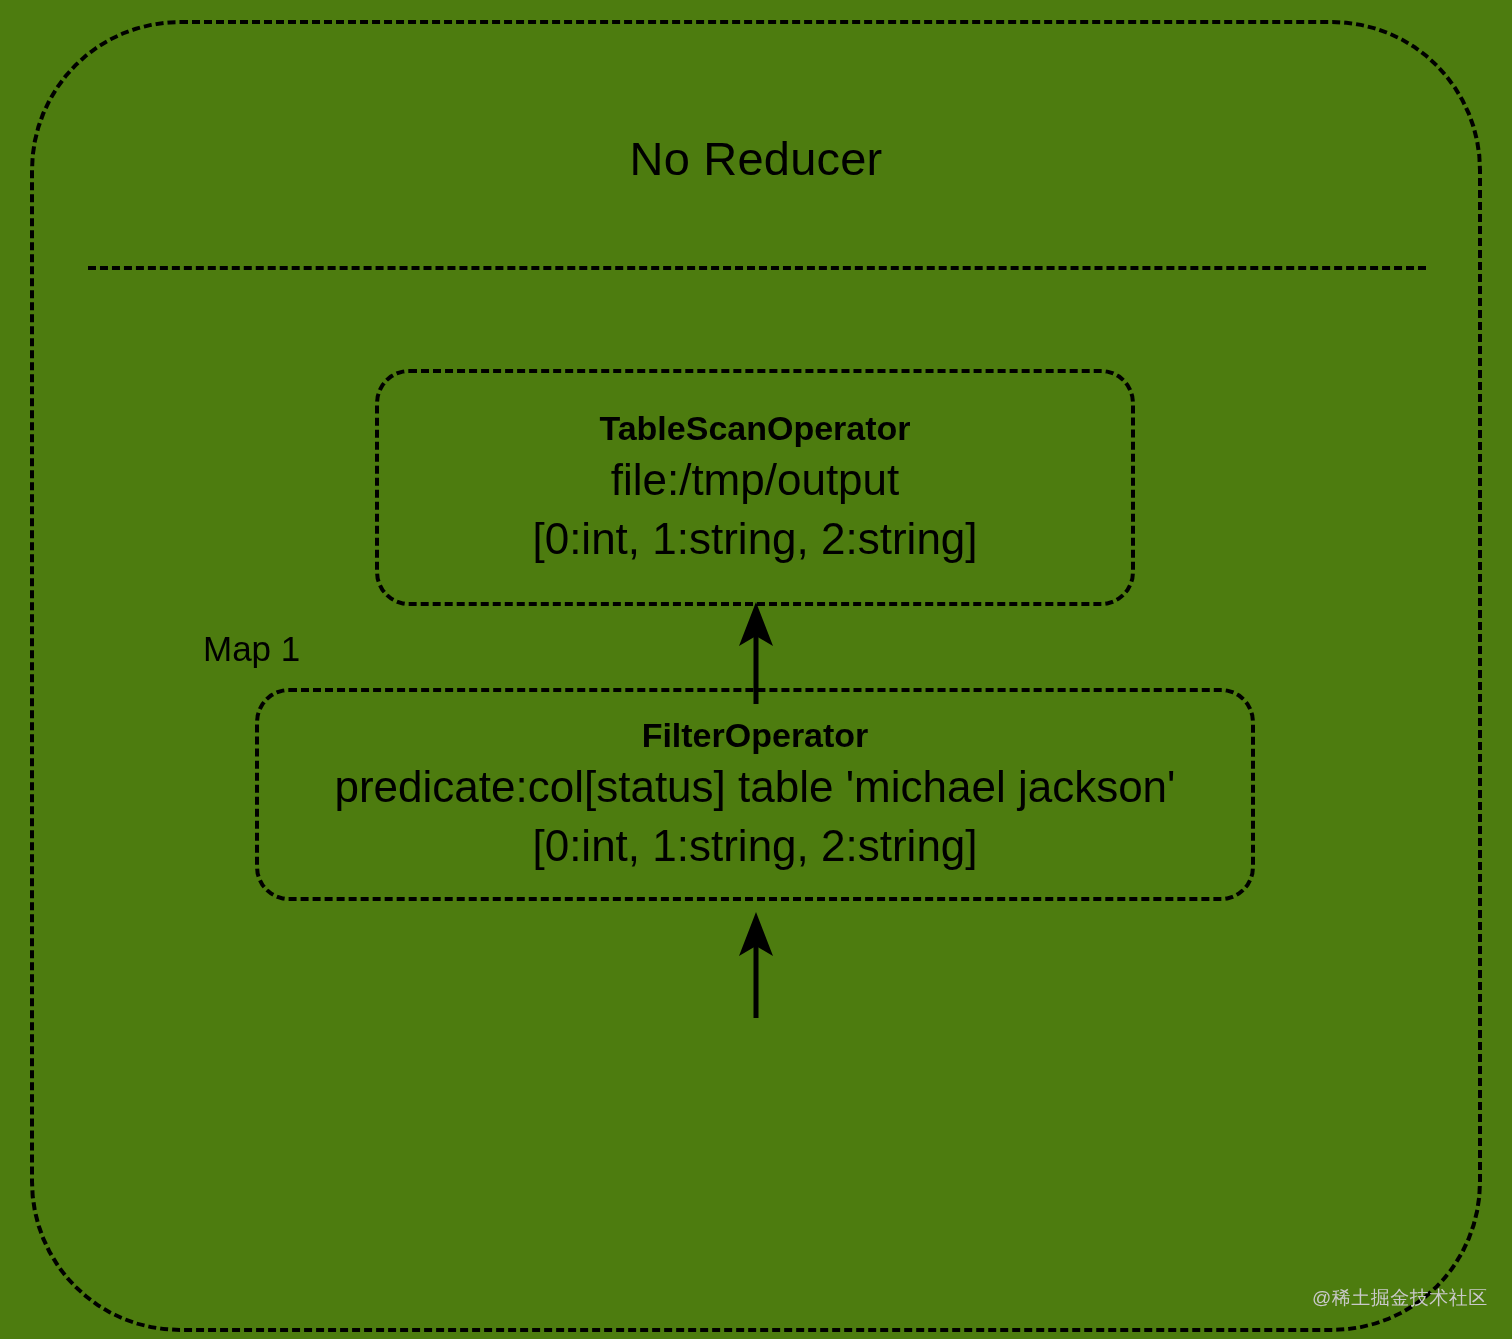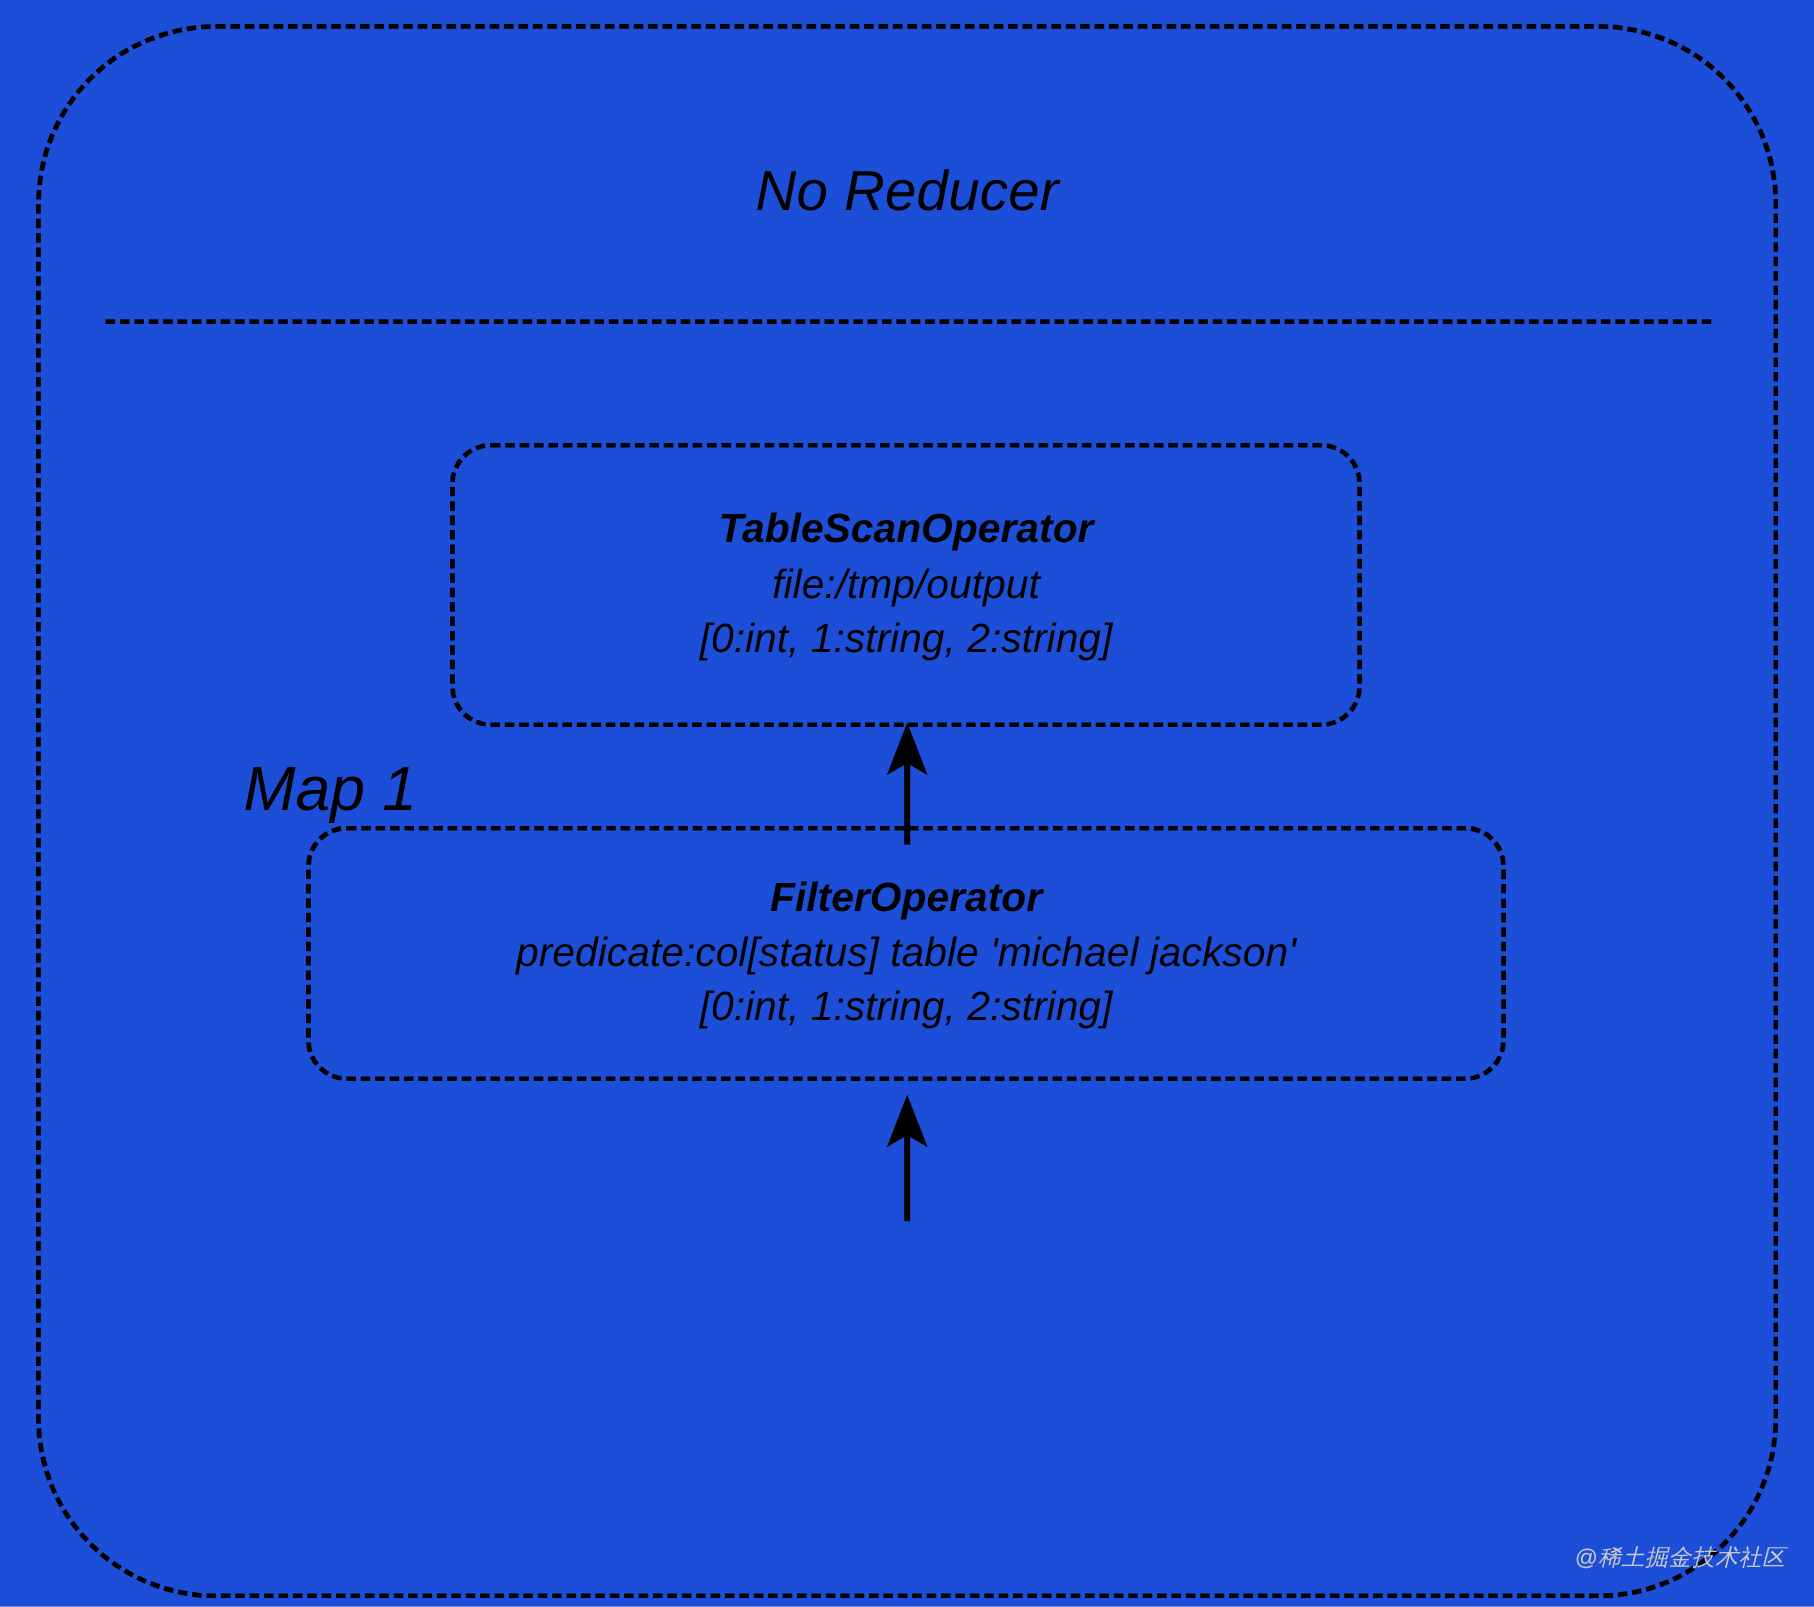--- a/index.html
+++ b/index.html
@@ -8,23 +8,22 @@
     background: #ffffff;
   }
   body {
     font-family: "Liberation Sans", sans-serif;
     color: #000000;
   }
   #canvas {
     position: relative;
     width: 1512px;
     height: 1339px;
-    background: #1d4ed8;
+    background: #4d7c0f;
     overflow: hidden;
-    font-style: italic;
   }
 
   
   .outer-container {
     position: absolute;
     left: 30px;
     top: 20px;
     width: 1452px;
     height: 1312px;
     box-sizing: border-box;
@@ -70,21 +69,21 @@
     justify-content: center;
     text-align: center;
   }
   .op-title {
     font-size: 34px;
     font-weight: bold;
     line-height: 1.34;
     white-space: nowrap;
   }
   .op-line {
-    font-size: 34px;
+    font-size: 44px;
     font-weight: 400;
     line-height: 1.34;
     white-space: nowrap;
   }
 
   #box-file-output {
     left: 375px;
     top: 369px;
     width: 760px;
     height: 237px;
@@ -100,21 +99,21 @@
     top: 1014px;
     width: 760px;
     height: 232px;
   }
 
   
   .map-label {
     position: absolute;
     left: 203px;
     top: 630px;
-    font-size: 52px;
+    font-size: 35px;
     font-weight: 400;
     line-height: 1.1;
     white-space: nowrap;
   }
 
   
   .arrow {
     position: absolute;
   }
   #arrow-scan-to-filter {

